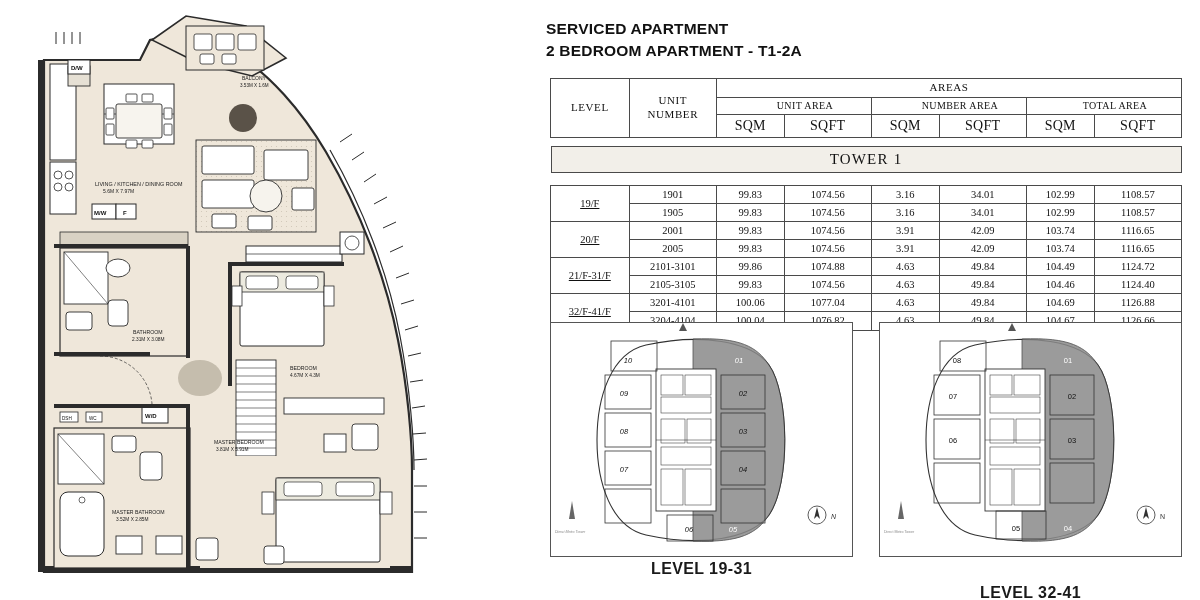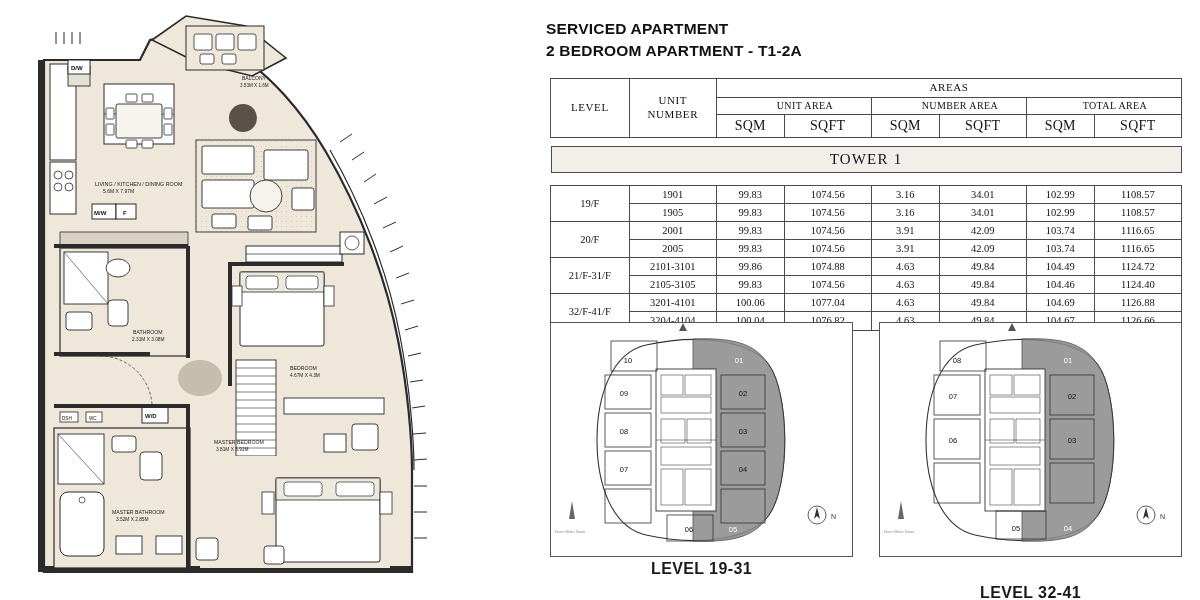--- a/index.html
+++ b/index.html
@@ -41,21 +41,21 @@
   #areas-table td, #areas-table th {
     border: 1px solid #4a4a4a;
     text-align: center;
     padding: 2px 2px;
     font-weight: normal;
     line-height: 1.25;
   }
   #areas-table .hdr { font-variant: small-caps; letter-spacing: .6px; font-size: 11px; }
   #areas-table .hdr-sub { font-size: 10px; letter-spacing: .4px; padding-left: 24px; }
   #areas-table .unit-sub { font-size: 14px; letter-spacing: .3px; margin-left: 36px; }
-  #areas-table .lvl { font-size: 10.5px; }
+  #areas-table .lvl { font-size: 10.5px; text-decoration: underline; }
   .tower-row td {
     border: none !important;
     padding: 3px 0 4px 0 !important;
   }
   .tower-band {
     border: 1px solid #4a4a4a;
     background: #f2efe9;
     text-align: center;
     font-size: 15px;
     letter-spacing: 1.2px;
@@ -70,21 +70,21 @@
     font-size: 12.5px; font-weight: bold; letter-spacing: .4px;
   }
   #keyplan-wrap {
     position: absolute; left: 10px; top: 322px; width: 632px; height: 252px;
   }
   .kp-box {
     position: absolute; top: 0; width: 303px; height: 235px;
     border: 1px solid #555;
     background: #fff;
   }
-  #kp-left { left: 0; }
+  #kp-left { left: 0; font-style: italic; }
   #kp-right { left: 329px; }
   .kp-caption {
     position: absolute; top: 238px; width: 303px; text-align: center;
     font-size: 16px; font-weight: bold; letter-spacing: .4px;
   }
   #kp-caption-left { left: 0; }
   #kp-caption-right { left: 329px; margin-top: 24px; }
 </style>
 </head>
 <body>

